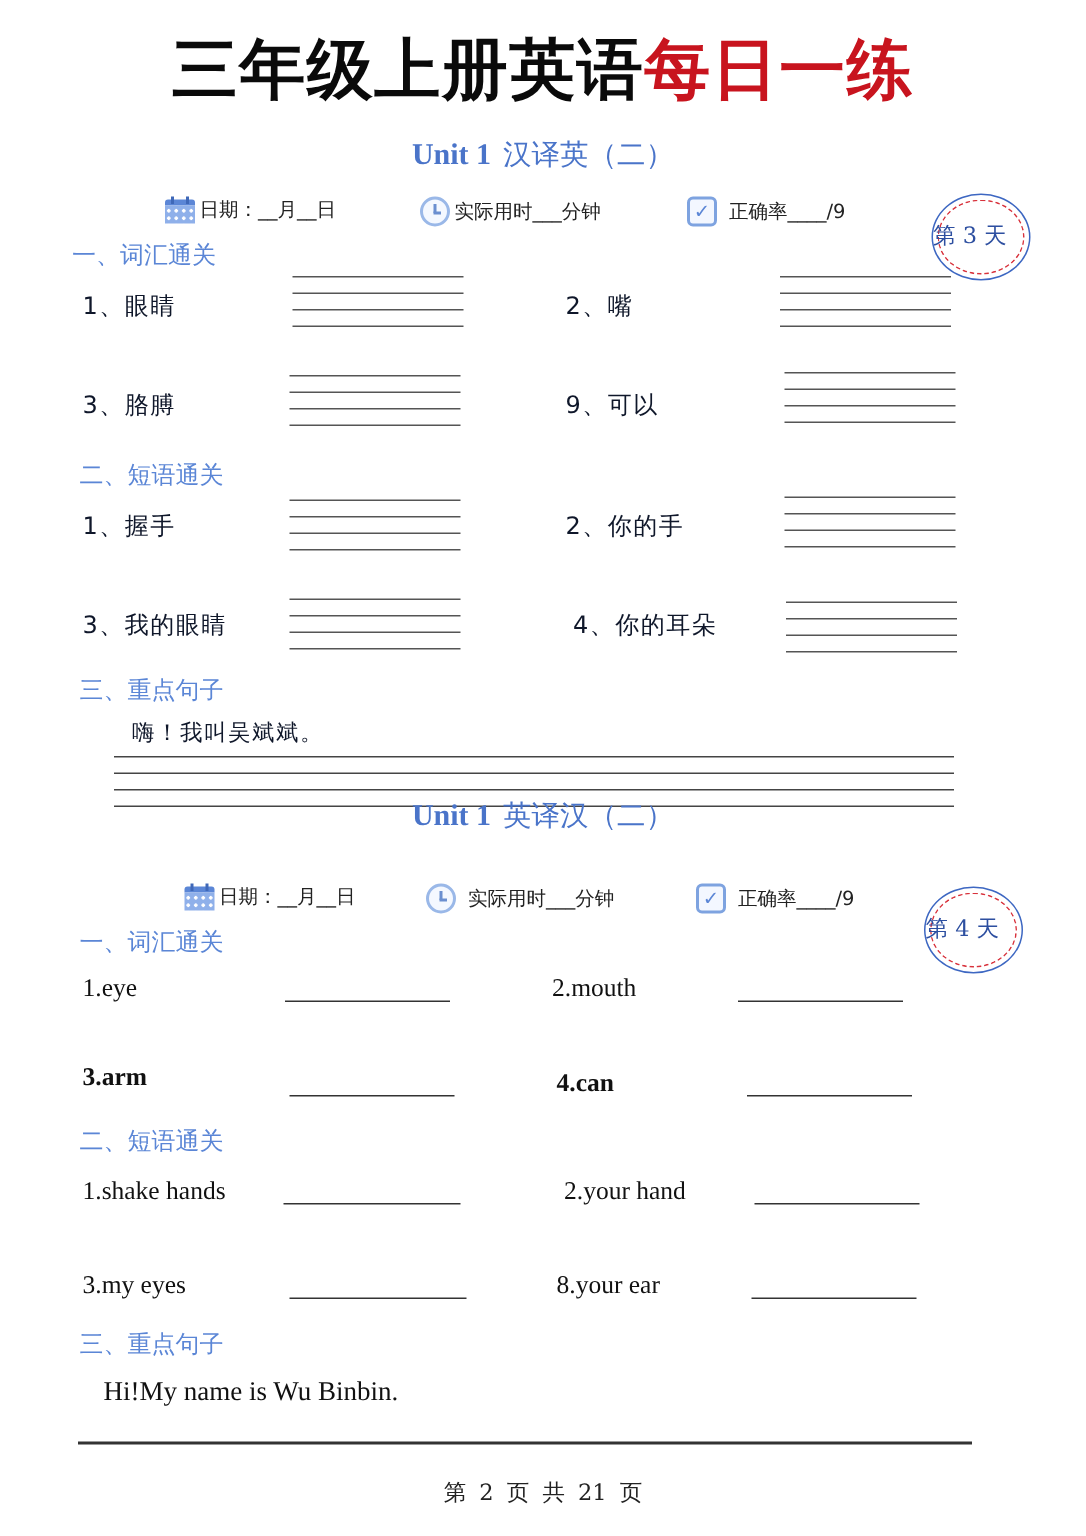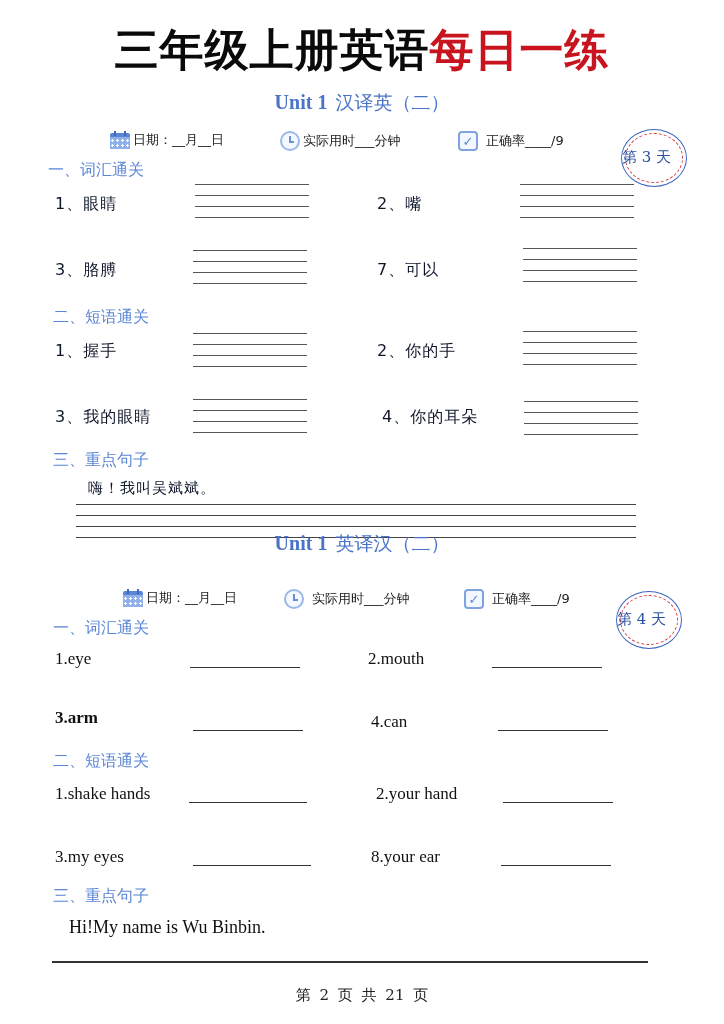--- a/index.html
+++ b/index.html
@@ -1,21 +1,21 @@
 <!DOCTYPE html>
 <html><head>
 <meta charset="utf-8">
 <style>
   html, body { margin: 0; padding: 0; background: #ffffff; }
   body { width: 724px; height: 1024px; position: relative; overflow: hidden;
          font-family: "DejaVu Serif", "Liberation Serif", serif; color: #111; }
   .abs { position: absolute; }
   .main-title { left: 0; width: 724px; top: 22px; text-align: center;
                 font-size: 44px; font-weight: bold; letter-spacing: 1px; line-height: 56px;
-                font-family: Liberation Sans, sans-serif; }
+                font-family: Liberation Mono, monospace; }
   .main-title .black { color: #0a0a0a; }
   .main-title .red { color: #c8141e; }
   .unit-title { left: 0; width: 724px; text-align: center; color: #4a74c9;
                 font-size: 20px; font-weight: bold; font-family: "Liberation Serif", serif; }
   .unit-title .cn { font-family: "DejaVu Sans", sans-serif; font-weight: normal; font-size: 19px; margin-left: 8px; }
   .meta { font-size: 13px; color: #222; display: flex; align-items: center; font-family: "DejaVu Sans", sans-serif; }
   .meta .txt { white-space: pre; }
   .cal-icon { width: 20px; height: 18px; position: relative; margin-right: 3px; }
   .cal-icon .top { position: absolute; left: 0; top: 2px; width: 20px; height: 4px; background: #5b86d6; border-radius: 2px 2px 0 0; }
   .cal-icon .body { position: absolute; left: 0; top: 6px; width: 20px; height: 12px; background: #8fb0ea;
@@ -88,21 +88,21 @@
     <div style="top:33px"></div>
   </div>
 
 <div class="abs item" style="left:55px; top:260px;">3、胳膊</div>
 <div class="abs four-line" style="left:193px; top:250px;">
     <div style="top:0"></div>
     <div style="top:11px"></div>
     <div style="top:22px"></div>
     <div style="top:33px"></div>
   </div>
-<div class="abs item" style="left:377px; top:260px;">7、可以</div>
+<div class="abs item" style="left:377px; top:260px;">9、可以</div>
 <div class="abs four-line" style="left:523px; top:248px;">
     <div style="top:0"></div>
     <div style="top:11px"></div>
     <div style="top:22px"></div>
     <div style="top:33px"></div>
   </div>
 
 <div class="abs sec-head" style="left:53px; top:307px;">二、短语通关</div>
 
 <div class="abs item" style="left:55px; top:341px;">1、握手</div>
@@ -173,21 +173,21 @@
 
 <div class="abs sec-head" style="left:53px; top:618px;">一、词汇通关</div>
 
 <div class="abs item-en" style="left:55px; top:649px;text-align:right;">1.eye</div>
 <div class="abs blank" style="left:190px; width:110px; top:667px;"></div>
 <div class="abs item-en" style="left:368px; top:649px;">2.mouth</div>
 <div class="abs blank" style="left:492px; width:110px; top:667px;"></div>
 
 <div class="abs item-en" style="left:55px; top:708px;font-weight:bold;">3.arm</div>
 <div class="abs blank" style="left:193px; width:110px; top:730px;"></div>
-<div class="abs item-en" style="left:371px; top:712px;">4.can</div>
+<div class="abs item-en" style="left:371px; top:712px;font-weight:bold;">4.can</div>
 <div class="abs blank" style="left:498px; width:110px; top:730px;"></div>
 
 <div class="abs sec-head" style="left:53px; top:751px;">二、短语通关</div>
 
 <div class="abs item-en" style="left:55px; top:784px;">1.shake hands</div>
 <div class="abs blank" style="left:189px; width:118px; top:802px;"></div>
 <div class="abs item-en" style="left:376px; top:784px;">2.your hand</div>
 <div class="abs blank" style="left:503px; width:110px; top:802px;"></div>
 
 <div class="abs item-en" style="left:55px; top:847px;">3.my eyes</div>

